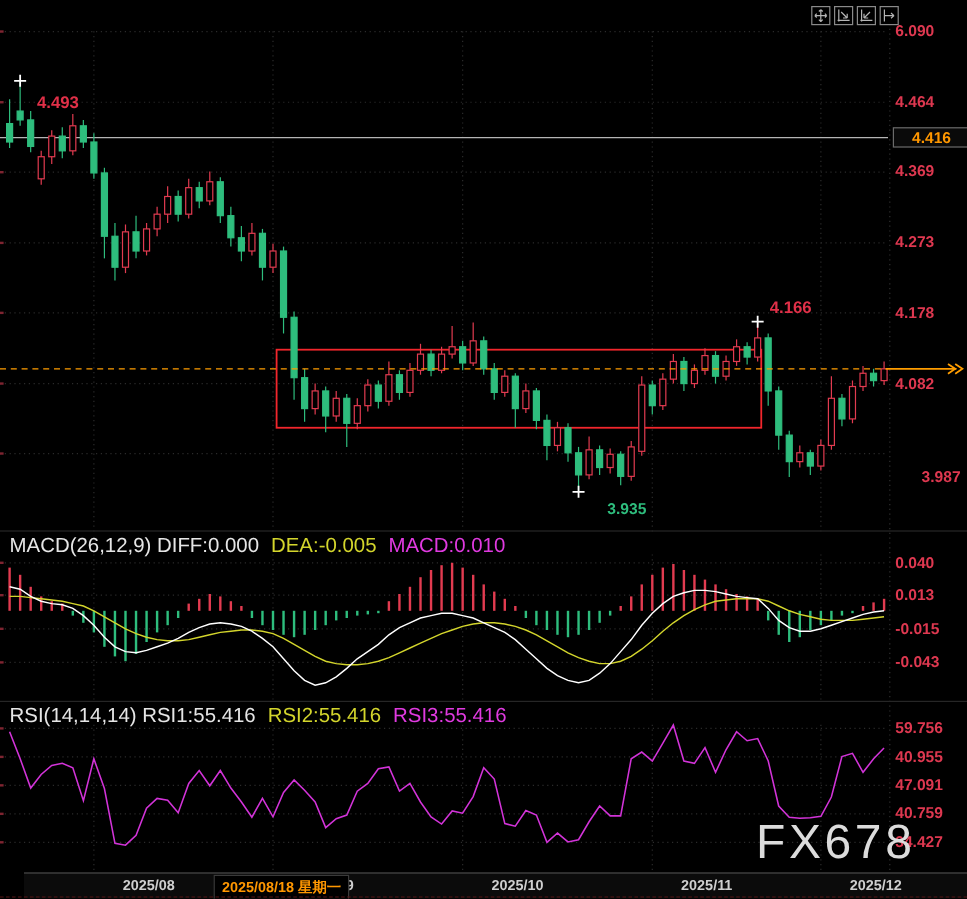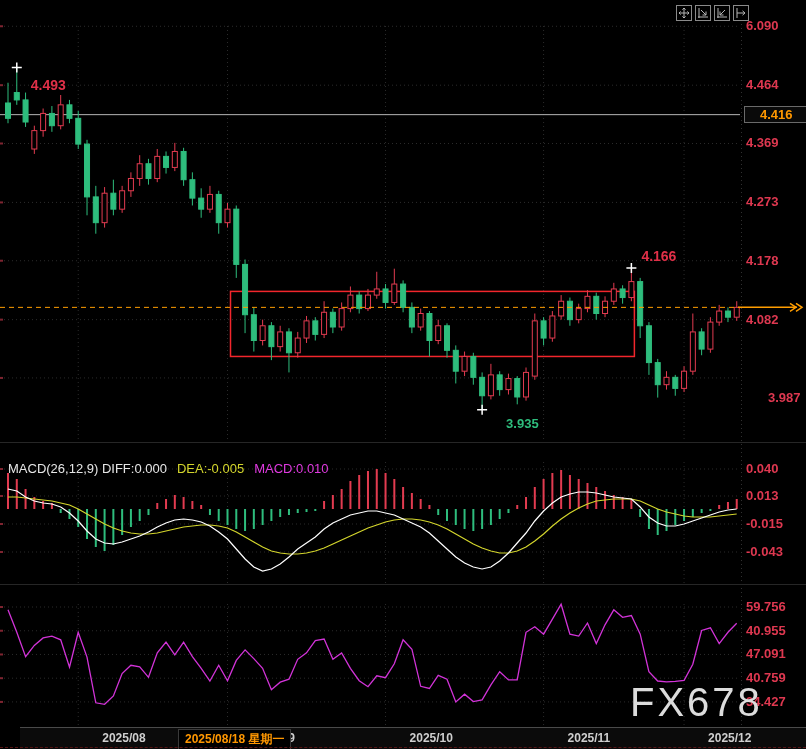--- a/index.html
+++ b/index.html
@@ -13,21 +13,21 @@
   .tool-btn{width:16px;height:16px;border:1px solid #8a8a8a;box-sizing:border-box;
             display:flex;align-items:center;justify-content:center;background:#000;cursor:pointer;}
   .tool-btn svg{display:block;}
   #chart-svg{position:absolute;left:0;top:0;z-index:5;cursor:crosshair;}
   .lbl{position:absolute;white-space:nowrap;z-index:20;}
   .tick-main,.tick-sub{color:#de3850;font-size:13px;font-weight:600;}
   .tick-hline{color:#ff9700;font-size:13px;font-weight:600;background:#0a0a0a;
               border:1px solid #6a6a6a;padding:0 15px;}
   .ann-high{color:#e03048;font-size:14px;font-weight:bold;}
   .ann-low{color:#2ebd7d;font-size:13px;font-weight:bold;margin-left:36px;}
-  .panel-label{position:absolute;left:8px;z-index:20;font-size:13px;white-space:nowrap;margin-top:16px;}
+  .panel-label{position:absolute;left:8px;z-index:20;font-size:17px;white-space:nowrap;}
   .pl-white{color:#e6e6e6;}
   .pl-yellow{color:#d3d52c;margin-left:10px;}
   .pl-magenta{color:#e03ae0;margin-left:10px;}
   .sep{position:absolute;left:0;width:806px;height:1px;background:#262626;z-index:6;}
   .time-axis{position:absolute;left:0;top:727px;width:806px;height:22px;background:#0b0b0b;
              border-top:1px solid #4a4a4a;box-sizing:border-box;z-index:25;cursor:ew-resize;margin-left:20px;}
   .month-lbl{position:absolute;top:3px;color:#cfcfcf;font-size:12px;font-weight:bold;}
   .crosshair-date{position:absolute;left:158px;top:1px;background:#000;border:1px solid #3a3a3a;
                   color:#ff9700;font-size:12px;font-weight:bold;padding:1px 6px;z-index:28;}
   .watermark{position:absolute;left:630px;top:680px;color:#dcdcdc;font-size:40px;
@@ -376,20 +376,23 @@
       <polyline points="8.0,489.0 16.8,491.0 25.6,497.0 34.3,501.0 43.1,503.0 51.9,504.0 60.7,507.0 69.5,513.0 78.2,521.0 87.0,531.0 95.8,539.0 104.6,543.0 113.4,544.0 122.1,542.0 130.9,539.0 139.7,536.0 148.5,532.0 157.3,527.0 166.0,523.0 174.8,520.0 183.6,519.0 192.4,520.0 201.2,522.0 209.9,526.0 218.7,532.0 227.5,539.0 236.3,549.0 245.1,559.0 253.8,567.0 262.6,571.0 271.4,569.0 280.2,564.0 289.0,557.0 297.7,549.0 306.5,543.0 315.3,537.0 324.1,529.0 332.9,523.0 341.6,519.0 350.4,515.0 359.2,513.0 368.0,511.0 376.8,511.0 385.5,513.0 394.3,515.0 403.1,519.0 411.9,523.0 420.7,527.0 429.4,533.0 438.2,541.0 447.0,549.0 455.8,557.0 464.6,563.0 473.3,567.0 482.1,569.0 490.9,567.0 499.7,561.0 508.5,553.0 517.2,543.0 526.0,533.0 534.8,521.0 543.6,511.0 552.4,503.0 561.1,497.0 569.9,494.0 578.7,492.0 587.5,492.0 596.3,493.0 605.0,495.0 613.8,497.0 622.6,498.0 631.4,499.0 640.2,507.0 648.9,517.0 657.7,523.0 666.5,526.0 675.3,526.0 684.1,524.0 692.8,521.0 701.6,518.0 710.4,515.0 719.2,512.0 728.0,510.0 736.7,509.0" fill="none" stroke="#ffffff" stroke-width="1.2"></polyline>
       <polyline points="8.0,609.8 16.8,632.3 25.6,656.7 34.3,645.4 43.1,637.9 51.9,636.1 60.7,639.8 69.5,667.2 78.2,632.3 87.0,657.1 95.8,702.8 104.6,704.3 113.4,696.0 122.1,673.5 130.9,665.3 139.7,666.8 148.5,677.3 157.3,652.9 166.0,642.1 174.8,654.8 183.6,642.1 192.4,656.7 201.2,668.3 209.9,681.0 218.7,665.3 227.5,680.7 236.3,660.4 245.1,649.9 253.8,658.6 262.6,668.3 271.4,689.7 280.2,682.2 289.0,679.2 297.7,659.3 306.5,652.9 315.3,640.6 324.1,639.1 332.9,659.3 341.6,652.9 350.4,668.3 359.2,680.7 368.0,686.7 376.8,675.8 385.5,677.7 394.3,663.8 403.1,639.8 411.9,649.2 420.7,686.3 429.4,688.5 438.2,675.4 447.0,679.2 455.8,702.0 464.6,694.2 473.3,701.6 482.1,699.8 490.9,684.8 499.7,671.7 508.5,679.9 517.2,679.9 526.0,632.3 534.8,626.7 543.6,634.2 552.4,619.2 561.1,604.2 569.9,634.2 578.7,636.1 587.5,623.0 596.3,643.6 605.0,624.8 613.8,609.8 622.6,617.3 631.4,615.5 640.2,634.2 648.9,671.7 657.7,681.0 666.5,681.8 675.3,681.4 684.1,680.3 692.8,664.2 701.6,630.5 710.4,627.8 719.2,643.6 728.0,632.3 736.7,623.3" fill="none" stroke="#d233d8" stroke-width="1.3"></polyline>
     </svg>
 
   <div class="sep" style="top:442px"></div>
   <div class="sep" style="top:584px"></div>
 
   <div class="panel-label" style="top:445px">
     <span class="pl-white">MACD(26,12,9) DIFF:0.000</span><span class="pl-yellow">DEA:-0.005</span><span class="pl-magenta">MACD:0.010</span>
   </div>
+  <div class="panel-label" style="top:587px">
+    <span class="pl-white">RSI(14,14,14) RSI1:55.416</span><span class="pl-yellow">RSI2:55.416</span><span class="pl-magenta">RSI3:55.416</span>
+  </div>
 
   <div id="label-layer">
       <div class="lbl tick-main" style="left: 746px; top: 18.2747px;">6.090</div>
       <div class="lbl tick-main" style="left: 746px; top: 77.1931px;">4.464</div>
       <div class="lbl tick-main" style="left: 746px; top: 135.498px;">4.369</div>
       <div class="lbl tick-main" style="left: 746px; top: 194.416px;">4.273</div>
       <div class="lbl tick-main" style="left: 746px; top: 252.721px;">4.178</div>
       <div class="lbl tick-main" style="left: 746px; top: 311.639px;">4.082</div>
       <div class="lbl tick-main" style="left: 768px; top: 369.944px; margin-top: 20px;">3.987</div>
       <div class="lbl tick-main" style="left: 746px; top: 461px;">0.040</div>

